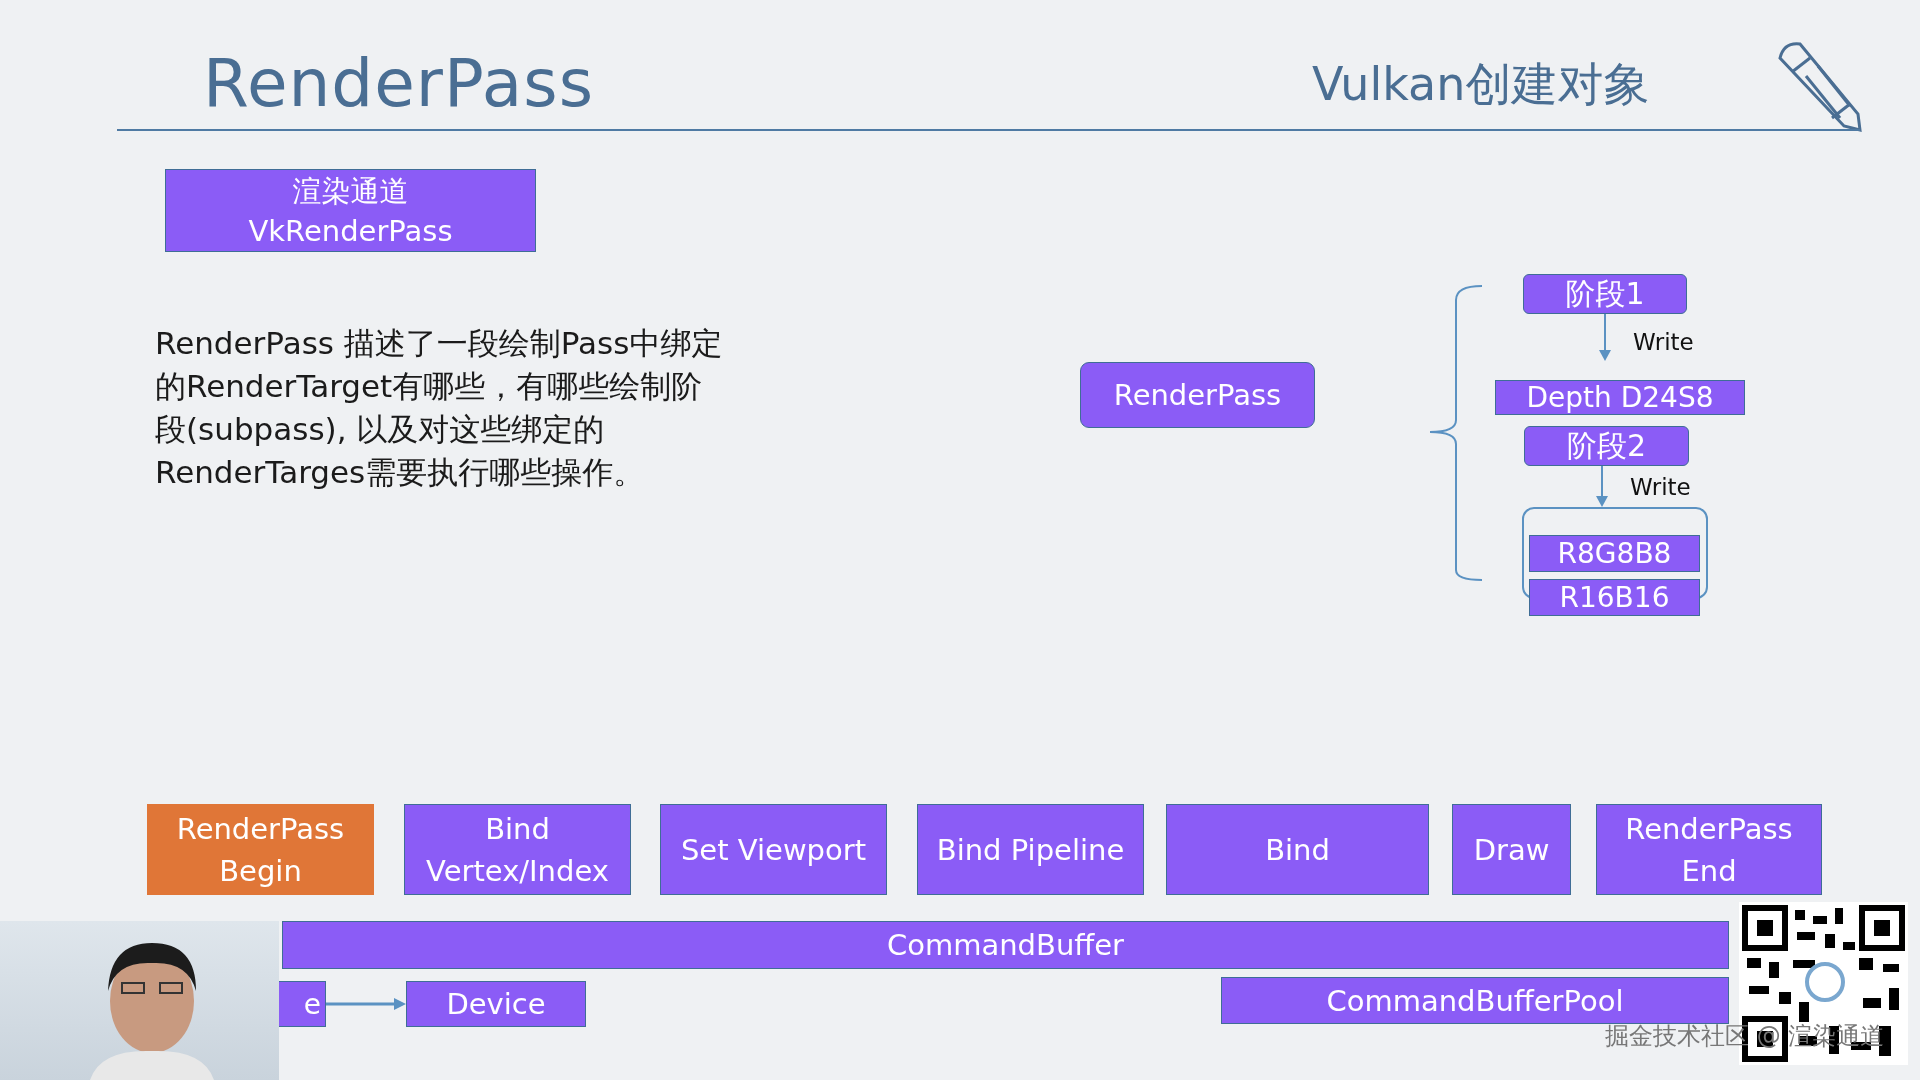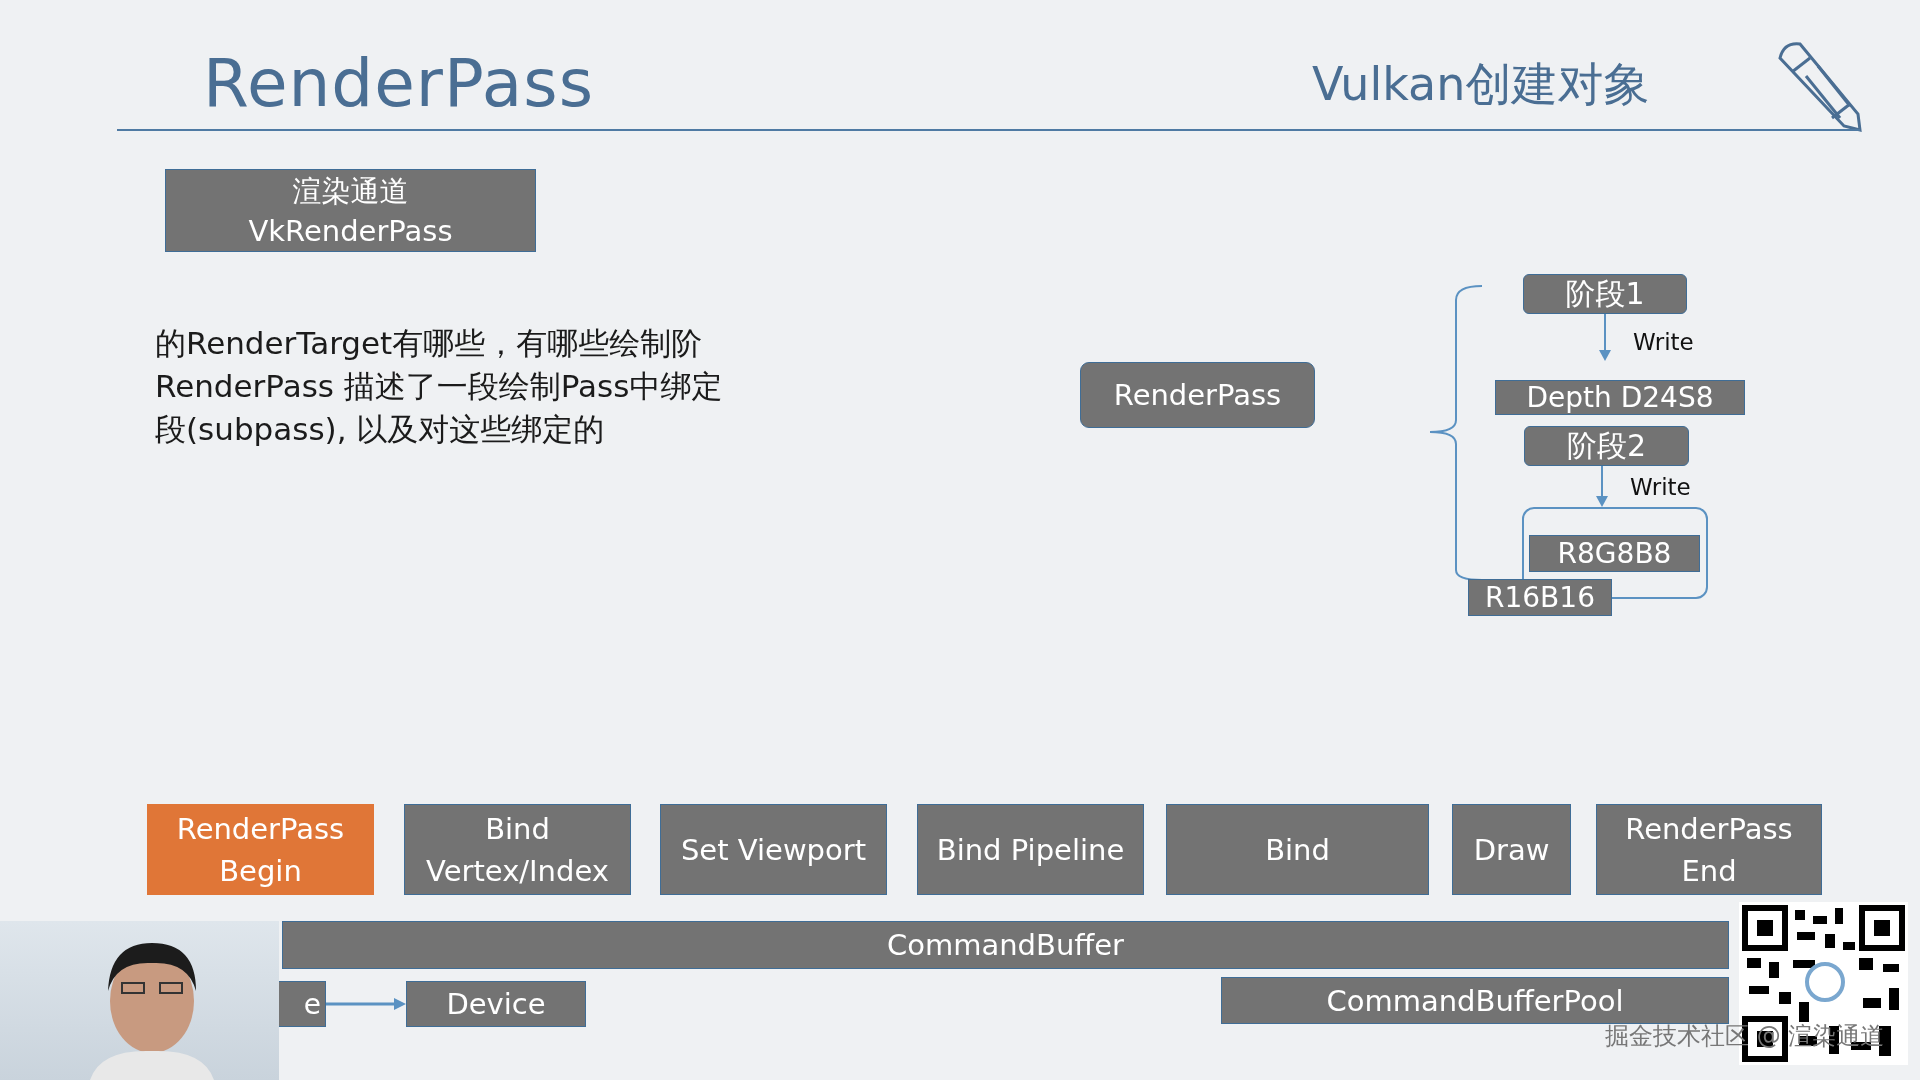--- a/index.html
+++ b/index.html
@@ -2,21 +2,21 @@
 <html><head>
 <meta charset="utf-8">
 <style>
   html, body { margin:0; padding:0; }
   body { width:1920px; height:1080px; background:#eff1f3; position:relative; overflow:hidden;
          font-family:"DejaVu Sans", "Liberation Sans", sans-serif; }
   .abs { position:absolute; }
   .title { left:203px; top:44px; font-size:66px; color:#4a6e93; letter-spacing:1px; line-height:80px; }
   .brand { left:1312px; top:44px; font-size:46px; color:#4a6e93; line-height:80px; white-space:nowrap; }
   .hline { left:117px; top:129px; width:1743px; height:2px; background:#4f7aa3; }
-  .box { position:absolute; background:#737373; color:#fff; display:flex; flex-direction:column;
+  .box { position:absolute; background:#8b5cf6; color:#fff; display:flex; flex-direction:column;
          align-items:center; justify-content:center; text-align:center; box-sizing:border-box;
          border:1px solid #3f6d96; }
   .vkbox { left:165px; top:169px; width:371px; height:83px; font-size:29px; line-height:40px; }
   .para { left:155px; top:322px; width:620px; font-size:31px; line-height:43px; color:#1b1b1b; }
   .rpbox { left:1080px; top:362px; width:235px; height:66px; border-radius:9px; font-size:29px; }
   .stage { border-radius:6px; font-size:30px; height:40px; }
   .target { font-size:28px;margin-top:20px; }
   .write { font-size:23px; color:#111; }
   .group { left:1522px; top:507px; width:186px; height:92px; border:2px solid #5b92c2; border-radius:12px;
            box-sizing:border-box; background:transparent; }
@@ -44,23 +44,24 @@
   </g>
 </svg>
 <div class="abs hline"></div>
 
 <div class="box vkbox">
   <span>渲染通道</span>
   <span>VkRenderPass</span>
 </div>
 
 <div class="abs para">
+  <div>RenderPass 描述了一段绘制Pass中绑定</div>
   <div>的RenderTarget有哪些，有哪些绘制阶</div>
-  <div>RenderPass 描述了一段绘制Pass中绑定</div>
   <div>段(subpass), 以及对这些绑定的</div>
+  <div>RenderTarges需要执行哪些操作。</div>
 </div>
 
 <div class="box rpbox">
   <span>RenderPass</span>
 </div>
 
 <svg class="abs" style="left:1420px;top:280px" width="130" height="320">
   <path d="M62 6 Q36 6 36 20 L36 140 Q36 152 10 152 Q36 152 36 164 L36 290 Q36 300 62 300" stroke="#5b92c2" stroke-width="2" fill="none"></path>
 </svg>
 
@@ -81,21 +82,21 @@
 </div>
 <svg class="abs" style="left:1595px;top:466px" width="14" height="42">
   <line x1="7" y1="0" x2="7" y2="32" stroke="#5b92c2" stroke-width="2"></line>
   <polygon points="1,30 13,30 7,41" fill="#5b92c2"></polygon>
 </svg>
 <div class="abs write" style="left:1630px;top:474px">Write</div>
 <div class="abs group"></div>
 <div class="box target" style="left:1529px;top:515px;width:171px;height:37px">
   <span>R8G8B8</span>
 </div>
-<div class="box target" style="left:1468px;top:559px;width:144px;height:37px">
+<div class="box target" style="left:1529px;top:559px;width:171px;height:37px">
   <span>R16B16</span>
 </div>
 
 <div class="box step orange" style="left:147px;width:227px">
   <span>RenderPass</span>
   <span>Begin</span>
 </div>
 <div class="box step" style="left:404px;width:227px">
   <span>Bind</span>
   <span>Vertex/Index</span>

